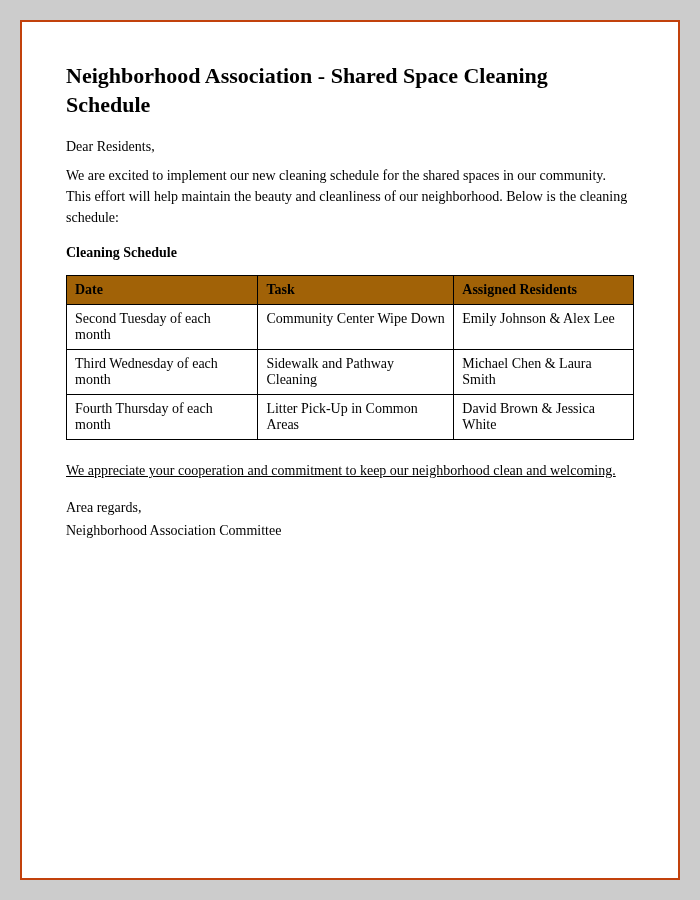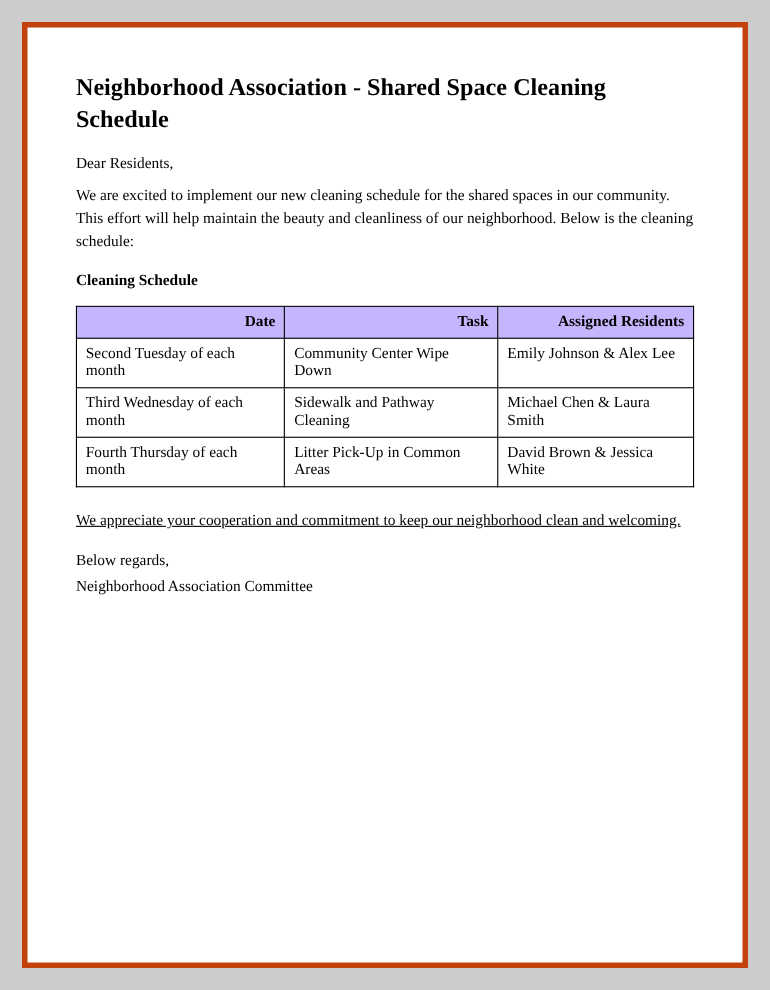--- a/index.html
+++ b/index.html
@@ -19,21 +19,21 @@
       font-size: 14px;
       color: #000;
     }
 
     .page {
       background: #fff;
       width: 696px;
       min-height: 860px;
       margin: 20px;
       padding: 40px 44px;
-      border: 5px solid #c2410c;
+      border: 2px solid #c2410c;
     }
 
     .title {
       font-size: 22px;
       font-weight: bold;
       margin-bottom: 20px;
       line-height: 1.3;
     }
 
     .greeting {
@@ -59,22 +59,22 @@
     }
 
     table th, table td {
       border: 1px solid #000;
       padding: 6px 8px;
       vertical-align: top;
     }
 
     table th {
       font-weight: bold;
-      text-align: right;
-      background: #c4b5fd;
+      text-align: left;
+      background: #a16207;
     }
 
     .closing {
       line-height: 1.5;
       margin-bottom: 16px;
       text-decoration: underline;
     }
 
     .sign-off {
       line-height: 1.6;
@@ -116,17 +116,17 @@
           <td>Fourth Thursday of each month</td>
           <td>Litter Pick-Up in Common Areas</td>
           <td>David Brown &amp; Jessica White</td>
         </tr>
       </tbody>
   </table>
 
   <p class="closing">We appreciate your cooperation and commitment to keep our neighborhood clean and welcoming.</p>
 
   <div class="sign-off">
-    <div>Below regards,</div>
+    <div>Area regards,</div>
     <div>Neighborhood Association Committee</div>
   </div>
 
 </div>
 
 </body></html>

